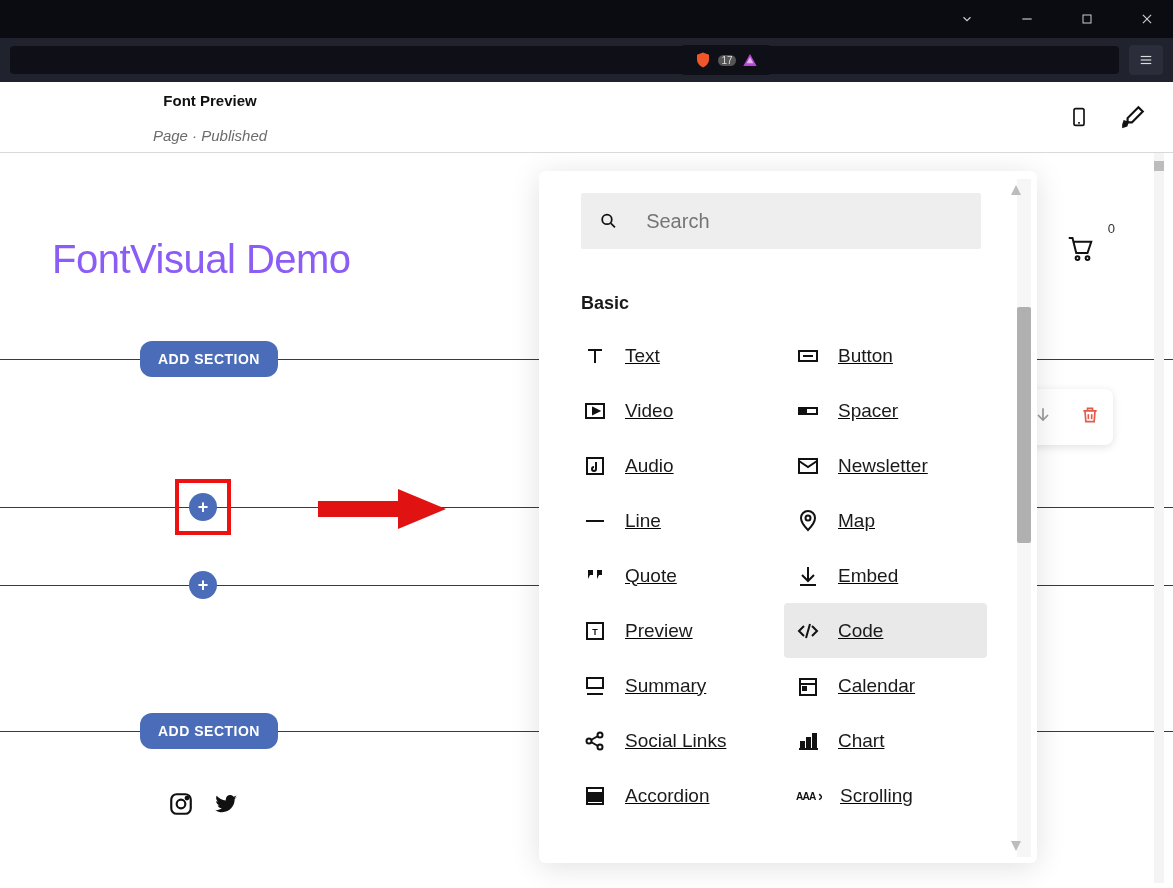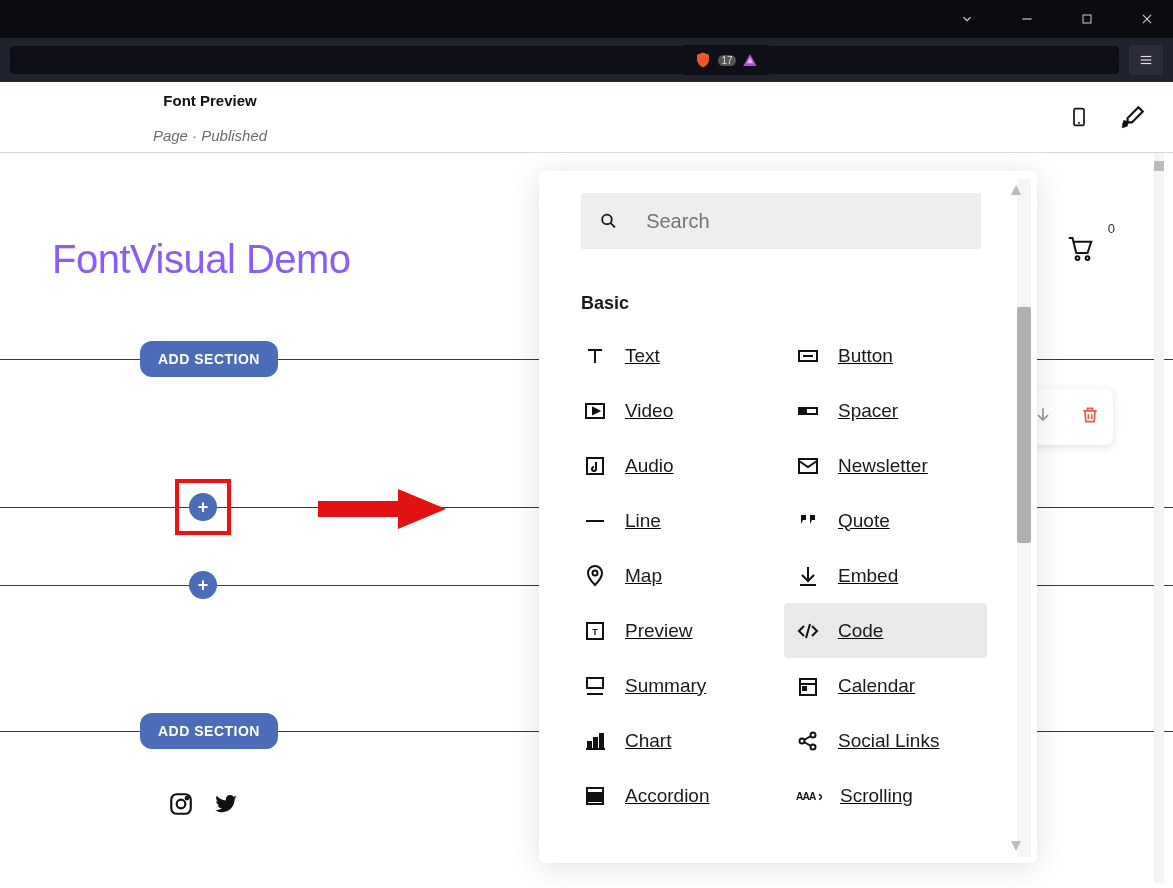--- a/index.html
+++ b/index.html
@@ -244,32 +244,32 @@
           <span class="lbl">Newsletter</span>
         </div>
 
         <div class="blk">
           <svg width="24" height="24" viewBox="0 0 24 24" stroke="#111" stroke-width="2">
               <line x1="3" y1="12" x2="21" y2="12"></line>
             </svg>
           <span class="lbl">Line</span>
         </div>
         <div class="blk">
+          <svg width="24" height="24" viewBox="0 0 24 24" stroke="#111" stroke-width="2" fill="none">
+              <path d="M12 21s-7-7-7-12a7 7 0 0 1 14 0c0 5-7 12-7 12z"></path>
+              <circle cx="12" cy="9" r="2.5"></circle>
+            </svg>
+          <span class="lbl">Map</span>
+        </div>
+
+        <div class="blk">
           <svg width="24" height="24" viewBox="0 0 24 24" fill="#111">
               <path d="M5 6h5v5H7l-2 4V6zM14 6h5v5h-3l-2 4V6z"></path>
             </svg>
           <span class="lbl">Quote</span>
-        </div>
-
-        <div class="blk">
-          <svg width="24" height="24" viewBox="0 0 24 24" stroke="#111" stroke-width="2" fill="none">
-              <path d="M12 21s-7-7-7-12a7 7 0 0 1 14 0c0 5-7 12-7 12z"></path>
-              <circle cx="12" cy="9" r="2.5"></circle>
-            </svg>
-          <span class="lbl">Map</span>
         </div>
         <div class="blk">
           <svg width="24" height="24" viewBox="0 0 24 24" stroke="#111" stroke-width="2" fill="none">
               <line x1="12" y1="3" x2="12" y2="17"></line>
               <polyline points="6 11 12 17 18 11"></polyline>
               <line x1="4" y1="21" x2="20" y2="21"></line>
             </svg>
           <span class="lbl">Embed</span>
         </div>
 
@@ -298,38 +298,38 @@
         </div>
         <div class="blk">
           <svg width="24" height="24" viewBox="0 0 24 24" stroke="#111" stroke-width="2" fill="none">
               <rect x="4" y="5" width="16" height="16"></rect>
               <line x1="4" y1="10" x2="20" y2="10"></line>
               <rect x="7" y="13" width="3" height="3" fill="#111"></rect>
             </svg>
           <span class="lbl">Calendar</span>
         </div>
 
+        <div class="blk">
+          <svg width="24" height="24" viewBox="0 0 24 24" stroke="#111" stroke-width="2" fill="none">
+              <circle cx="6" cy="12" r="2.5"></circle>
+              <circle cx="17" cy="6" r="2.5"></circle>
+              <circle cx="17" cy="18" r="2.5"></circle>
+              <line x1="8" y1="11" x2="15" y2="7"></line>
+              <line x1="8" y1="13" x2="15" y2="17"></line>
+            </svg>
+          <span class="lbl">Social Links</span>
+        </div>
         <div class="blk">
           <svg width="24" height="24" viewBox="0 0 24 24" stroke="#111" stroke-width="2" fill="#111">
               <rect x="5" y="13" width="3" height="7"></rect>
               <rect x="11" y="9" width="3" height="11"></rect>
               <rect x="17" y="5" width="3" height="15"></rect>
               <line x1="3" y1="20" x2="22" y2="20" fill="none"></line>
             </svg>
           <span class="lbl">Chart</span>
-        </div>
-        <div class="blk">
-          <svg width="24" height="24" viewBox="0 0 24 24" stroke="#111" stroke-width="2" fill="none">
-              <circle cx="6" cy="12" r="2.5"></circle>
-              <circle cx="17" cy="6" r="2.5"></circle>
-              <circle cx="17" cy="18" r="2.5"></circle>
-              <line x1="8" y1="11" x2="15" y2="7"></line>
-              <line x1="8" y1="13" x2="15" y2="17"></line>
-            </svg>
-          <span class="lbl">Social Links</span>
         </div>
 
         <div class="blk">
           <svg width="24" height="24" viewBox="0 0 24 24" stroke="#111" stroke-width="2" fill="none">
               <rect x="4" y="4" width="16" height="5"></rect>
               <rect x="4" y="11" width="16" height="4" fill="#111"></rect>
               <rect x="4" y="17" width="16" height="3"></rect>
             </svg>
           <span class="lbl">Accordion</span>
         </div>

